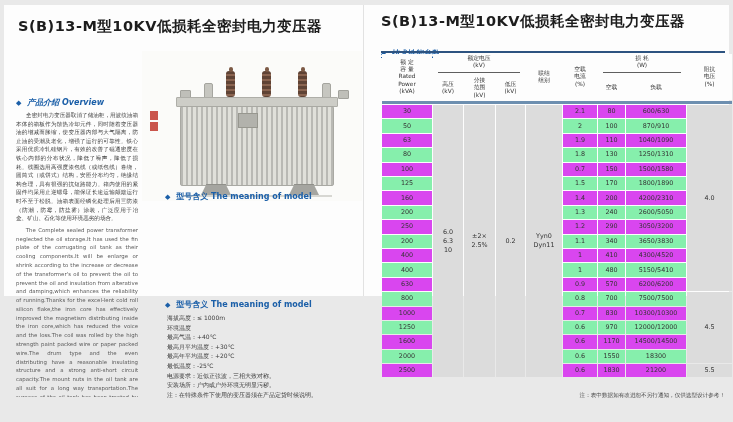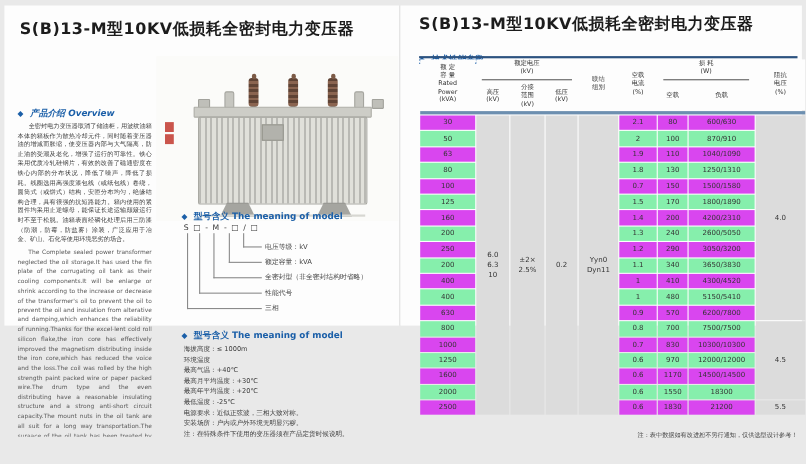--- a/index.html
+++ b/index.html
@@ -109,33 +109,20 @@
           <i></i>
         </div>
     </div>
 
     <div class="sec-head" style="left:161px;top:186px;">
       <span class="dia">◆</span>
       <span>型号含义</span>
       <span class="en">The meaning of model</span>
     </div>
 
-    <div class="diagram">
-      <div class="code">S □ - M - □ / □</div>
-      <div class="conn k0"></div>
-      <div class="conn k1"></div>
-      <div class="conn k2"></div>
-      <div class="conn k3"></div>
-      <div class="conn k4"></div>
-      <div class="dlabel k0">电压等级：kV</div>
-      <div class="dlabel k1">额定容量：kVA</div>
-      <div class="dlabel k2">全密封型（非全密封结构时省略）</div>
-      <div class="dlabel k3">性能代号</div>
-      <div class="dlabel k4">三相</div>
-    </div>
 
     <div class="sec-head" style="left:161px;top:294px;">
       <span class="dia">◆</span>
       <span>型号含义</span>
       <span class="en">The meaning of model</span>
     </div>
 
     <div class="conds">
       <div>海拔高度：≤ 1000m</div>
       <div>环境温度</div>
@@ -289,21 +276,21 @@
           <tr>
             <td class="plain">400</td>
             <td class="plain">1</td>
             <td class="plain">480</td>
             <td class="plain">5150/5410</td>
           </tr>
           <tr>
             <td class="stripe">630</td>
             <td class="stripe">0.9</td>
             <td class="stripe">570</td>
-            <td class="stripe">6200/7800</td>
+            <td class="stripe">6200/6200</td>
           </tr>
           <tr>
             <td class="plain">800</td>
             <td class="plain">0.8</td>
             <td class="plain">700</td>
             <td class="plain">7500/7500</td>
             <td class="merged" rowspan="5">4.5</td>
           </tr>
           <tr>
             <td class="stripe">1000</td>

